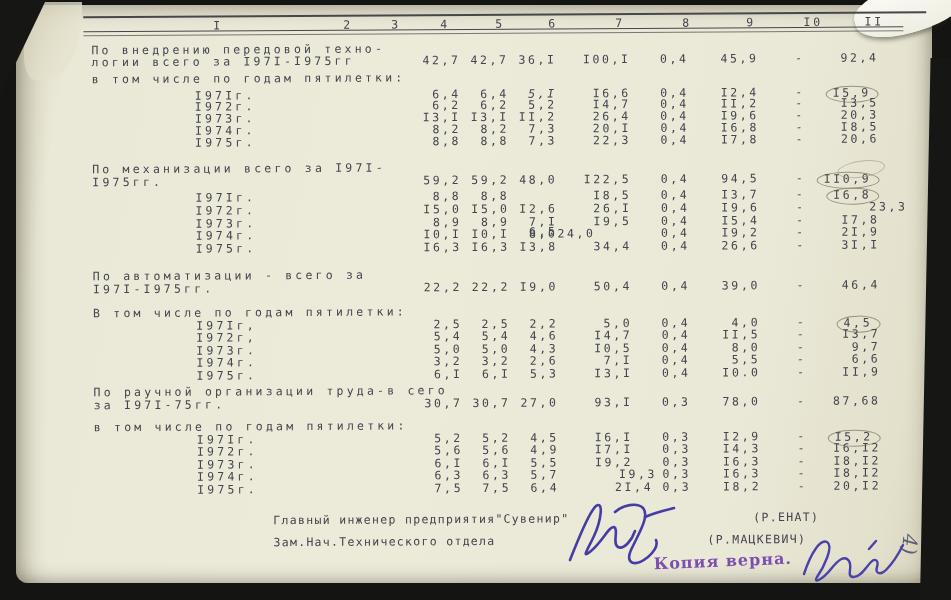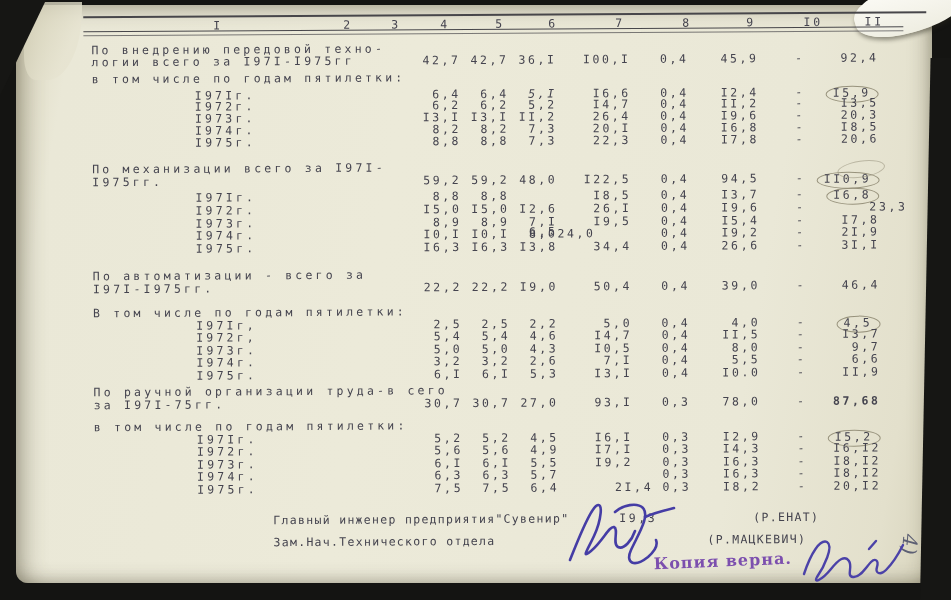--- a/index.html
+++ b/index.html
@@ -324,21 +324,21 @@
       </div>
       <div class="trow" style="top: 397px;">
         <span class="tlabel" style="left: 93px;">за I97I-75гг.</span>
         <span class="tval" style="left: 462px;">30,7</span>
         <span class="tval" style="left: 510px;">30,7</span>
         <span class="tval" style="left: 558px;">27,0</span>
         <span class="tval" style="left: 632px;">93,I</span>
         <span class="tval" style="left: 690px;">0,3</span>
         <span class="tval" style="left: 760px;">78,0</span>
         <span class="tval" style="left: 806px;">-</span>
-        <span class="tval" style="left: 880px; font-weight: bold;">87,68</span>
+        <span class="tval" style="left: 880px;">87,68</span>
       </div>
       <div class="trow" style="top: 419px;">
         <span class="tlabel" style="left: 93px;">в том числе по годам пятилетки:</span>
       </div>
       <div class="trow" style="top: 431.5px;">
         <span class="tlabel" style="left: 196px;">I97Iг.</span>
         <span class="tval" style="left: 462px;">5,2</span>
         <span class="tval" style="left: 510px;">5,2</span>
         <span class="tval" style="left: 558px;">4,5</span>
         <span class="tval" style="left: 632px;">I6,I</span>
@@ -367,21 +367,21 @@
         <span class="tval" style="left: 690px;">0,3</span>
         <span class="tval" style="left: 760px;">I6,3</span>
         <span class="tval" style="left: 806px;">-</span>
         <span class="tval" style="left: 880px;">I8,I2</span>
       </div>
       <div class="trow" style="top: 469px;">
         <span class="tlabel" style="left: 196px;">I974г.</span>
         <span class="tval" style="left: 462px;">6,3</span>
         <span class="tval" style="left: 510px;">6,3</span>
         <span class="tval" style="left: 558px;">5,7</span>
-        <span class="tval" style="left: 656px; margin-top: 44px;">I9,3</span>
+        <span class="tval" style="left: 656px;">I9,3</span>
         <span class="tval" style="left: 690px;">0,3</span>
         <span class="tval" style="left: 760px;">I6,3</span>
         <span class="tval" style="left: 806px;">-</span>
         <span class="tval" style="left: 880px;">I8,I2</span>
       </div>
       <div class="trow" style="top: 481.5px;">
         <span class="tlabel" style="left: 196px;">I975г.</span>
         <span class="tval" style="left: 462px;">7,5</span>
         <span class="tval" style="left: 510px;">7,5</span>
         <span class="tval" style="left: 558px;">6,4</span>

